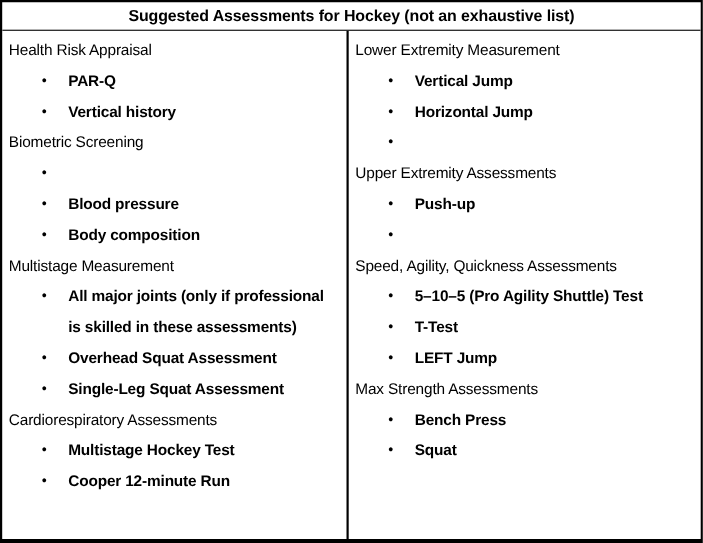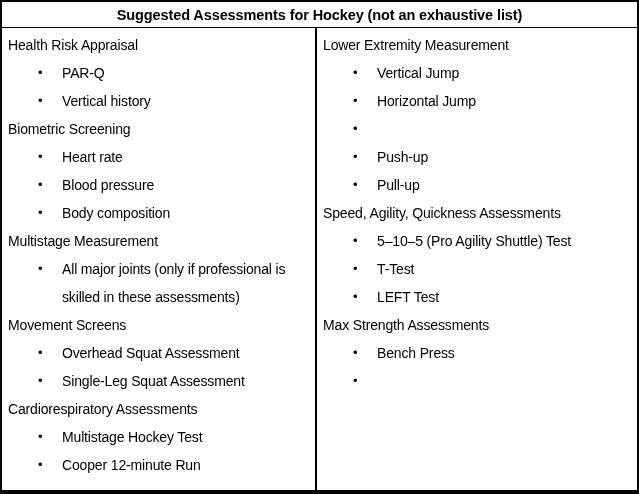--- a/index.html
+++ b/index.html
@@ -61,20 +61,21 @@
   .bullet-marker {
     flex: 0 0 24px;
     width: 24px;
     font-size: 13px;
     line-height: 28px;
   }
   .bullet-text {
     flex: 1 1 auto;
     line-height: 28px;
     padding-right: 6px;
+    font-weight: bold;
   }
 </style>
 </head>
 <body>
 
 <div class="assessment-table">
   <div class="title-row">Suggested Assessments for Hockey (not an exhaustive list)</div>
   <div class="columns">
     <div class="col col-left">
         <div class="section-heading">Health Risk Appraisal</div>
@@ -82,36 +83,34 @@
           <span class="bullet-marker">•</span>
           <span class="bullet-text">PAR-Q</span>
         </div>
         <div class="bullet-row">
           <span class="bullet-marker">•</span>
           <span class="bullet-text">Vertical history</span>
         </div>
         <div class="section-heading">Biometric Screening</div>
         <div class="bullet-row">
           <span class="bullet-marker">•</span>
-          <span class="bullet-text">Heart rate</span>
         </div>
         <div class="bullet-row">
           <span class="bullet-marker">•</span>
           <span class="bullet-text">Blood pressure</span>
         </div>
         <div class="bullet-row">
           <span class="bullet-marker">•</span>
           <span class="bullet-text">Body composition</span>
         </div>
         <div class="section-heading">Multistage Measurement</div>
         <div class="bullet-row">
           <span class="bullet-marker">•</span>
           <span class="bullet-text">All major joints (only if professional is skilled in these assessments)</span>
         </div>
-        <div class="section-heading">Movement Screens</div>
         <div class="bullet-row">
           <span class="bullet-marker">•</span>
           <span class="bullet-text">Overhead Squat Assessment</span>
         </div>
         <div class="bullet-row">
           <span class="bullet-marker">•</span>
           <span class="bullet-text">Single-Leg Squat Assessment</span>
         </div>
         <div class="section-heading">Cardiorespiratory Assessments</div>
         <div class="bullet-row">
@@ -129,44 +128,45 @@
           <span class="bullet-marker">•</span>
           <span class="bullet-text">Vertical Jump</span>
         </div>
         <div class="bullet-row">
           <span class="bullet-marker">•</span>
           <span class="bullet-text">Horizontal Jump</span>
         </div>
         <div class="bullet-row">
           <span class="bullet-marker">•</span>
         </div>
+        <div class="section-heading">Upper Extremity Assessments</div>
         <div class="bullet-row">
           <span class="bullet-marker">•</span>
           <span class="bullet-text">Push-up</span>
         </div>
         <div class="bullet-row">
           <span class="bullet-marker">•</span>
-          <span class="bullet-text">Pull-up</span>
         </div>
         <div class="section-heading">Speed, Agility, Quickness Assessments</div>
         <div class="bullet-row">
           <span class="bullet-marker">•</span>
           <span class="bullet-text">5–10–5 (Pro Agility Shuttle) Test</span>
         </div>
         <div class="bullet-row">
           <span class="bullet-marker">•</span>
           <span class="bullet-text">T-Test</span>
         </div>
         <div class="bullet-row">
           <span class="bullet-marker">•</span>
-          <span class="bullet-text">LEFT Test</span>
+          <span class="bullet-text">LEFT Jump</span>
         </div>
         <div class="section-heading">Max Strength Assessments</div>
         <div class="bullet-row">
           <span class="bullet-marker">•</span>
           <span class="bullet-text">Bench Press</span>
         </div>
         <div class="bullet-row">
           <span class="bullet-marker">•</span>
+          <span class="bullet-text">Squat</span>
         </div>
       </div>
   </div>
 </div>
 
 </body></html>

